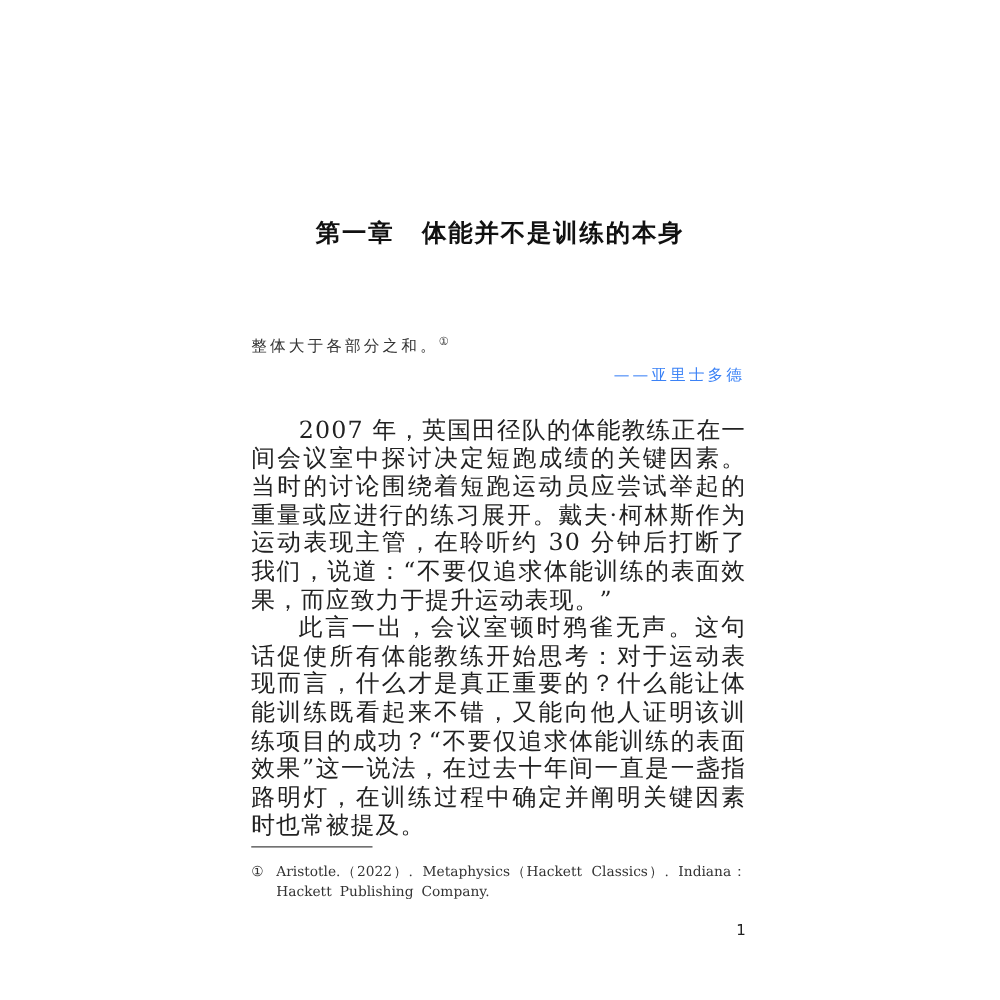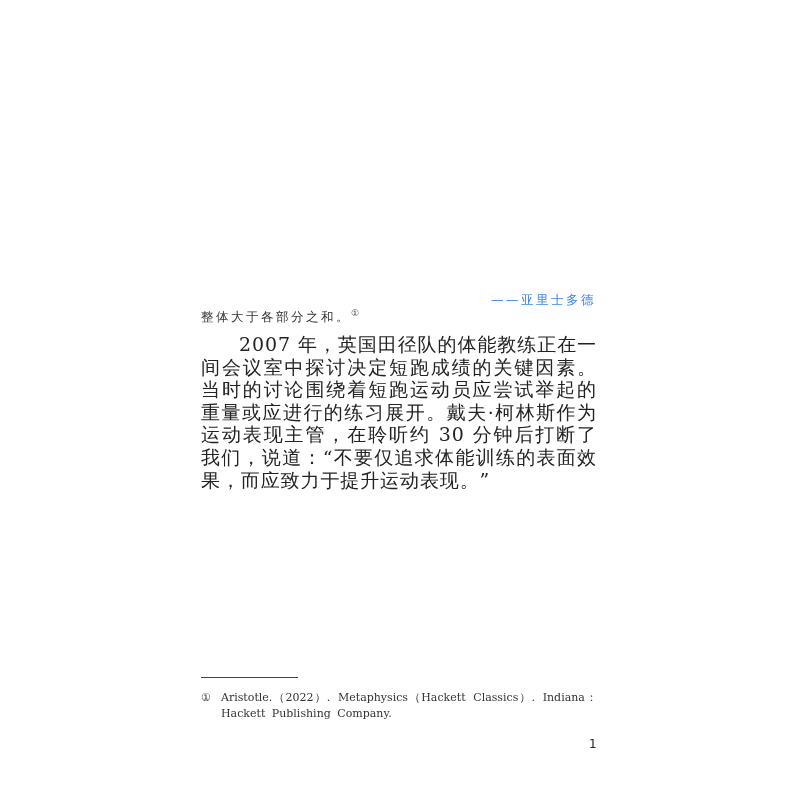--- a/index.html
+++ b/index.html
@@ -4,49 +4,53 @@
 <style>
   html, body { margin: 0; padding: 0; background: #ffffff; }
   body { width: 800px; height: 800px; position: relative; overflow: hidden;
          font-family: "DejaVu Serif", "Liberation Serif", serif; color: #222; }
   .page { position: absolute; left: 0; top: 0; width: 800px; height: 800px; }
   .chapter-title { position: absolute; left: 0; width: 800px; top: 173px; text-align: center;
                    font-family: "DejaVu Sans", "Liberation Sans", sans-serif; font-weight: bold;
                    font-size: 19.5px; letter-spacing: 1.5px; color: #111; }
   .chapter-title .num { margin-right: 22px; }
   .epigraph { position: absolute; left: 201px; width: 395px; top: 268px; font-size: 12.5px;
-              letter-spacing: 2.5px; color: #333; margin-top: 40px; }
+              letter-spacing: 2.5px; color: #333; }
   .epigraph .sup { font-size: 9px; vertical-align: super; letter-spacing: 0; }
   .attribution { position: absolute; right: 204px; top: 292px; font-size: 12.5px;
                  letter-spacing: 2.5px; color: #3b82f6; }
   .body-text { position: absolute; left: 201px; width: 396px; top: 333px; font-size: 19px;
                line-height: 22.6px; text-align: justify; color: #222; letter-spacing: 0.9px; }
   .body-text p { margin: 0; text-indent: 2em; }
   .footnote-rule { position: absolute; left: 201px; top: 677px; width: 97px; height: 0;
                    border-top: 1px solid #444; }
   .footnote { position: absolute; left: 201px; width: 396px; top: 690px; font-size: 11px;
               line-height: 16px; color: #333; }
   .footnote .marker { position: absolute; left: 0; top: 0; }
   .footnote .fn-text { display: block; margin-left: 20px; text-align: justify; word-spacing: 3px; }
   .page-number { position: absolute; left: 589px; top: 737px; font-size: 12px;
                  font-family: "DejaVu Sans", "Liberation Sans", sans-serif; color: #222; }
 </style>
 </head>
 <body>
 
 <div class="page">
 
+  <div class="chapter-title">
+    <span class="num">第一章</span><span>体能并不是训练的本身</span>
+  </div>
 
   <div class="epigraph">
     <span>整体大于各部分之和。</span><span class="sup">①</span>
   </div>
   <div class="attribution">——亚里士多德</div>
 
   <div class="body-text">
     <p>2007 年，英国田径队的体能教练正在一间会议室中探讨决定短跑成绩的关键因素。当时的讨论围绕着短跑运动员应尝试举起的重量或应进行的练习展开。戴夫·柯林斯作为运动表现主管，在聆听约 30 分钟后打断了我们，说道：“不要仅追求体能训练的表面效果，而应致力于提升运动表现。”</p>
+    <p>此言一出，会议室顿时鸦雀无声。这句话促使所有体能教练开始思考：对于运动表现而言，什么才是真正重要的？什么能让体能训练既看起来不错，又能向他人证明该训练项目的成功？“不要仅追求体能训练的表面效果”这一说法，在过去十年间一直是一盏指路明灯，在训练过程中确定并阐明关键因素时也常被提及。</p>
   </div>
 
   <div class="footnote-rule"></div>
 
   <div class="footnote">
     <span class="marker">①</span>
     <span class="fn-text">Aristotle.（2022）. Metaphysics（Hackett Classics）. Indiana：Hackett Publishing Company.</span>
   </div>
 
   <div class="page-number">1</div>

